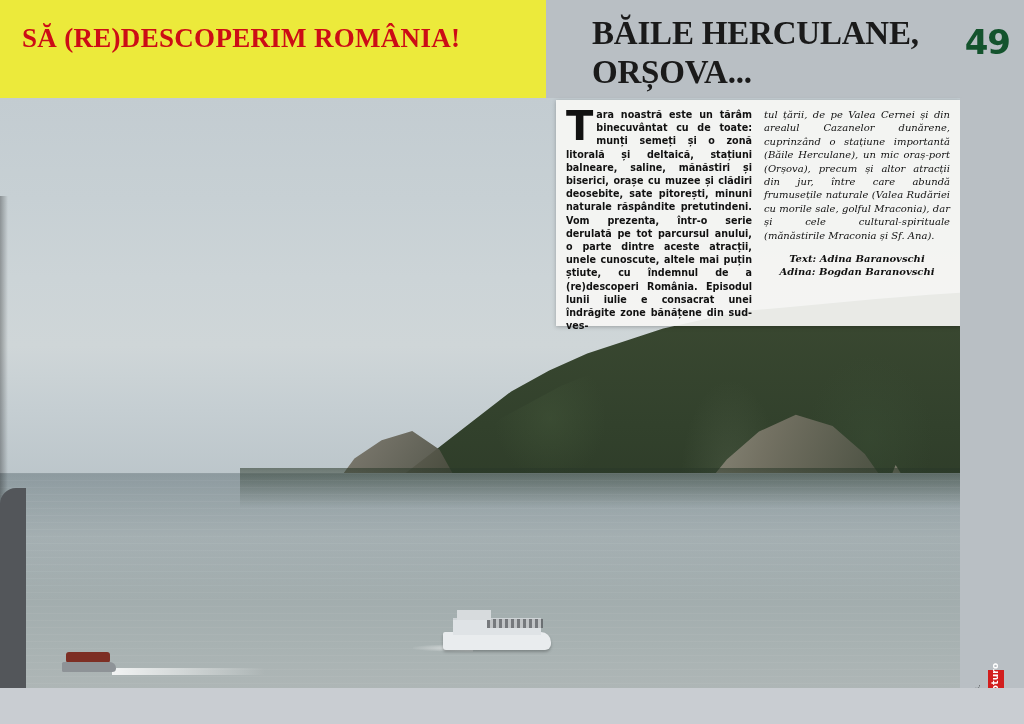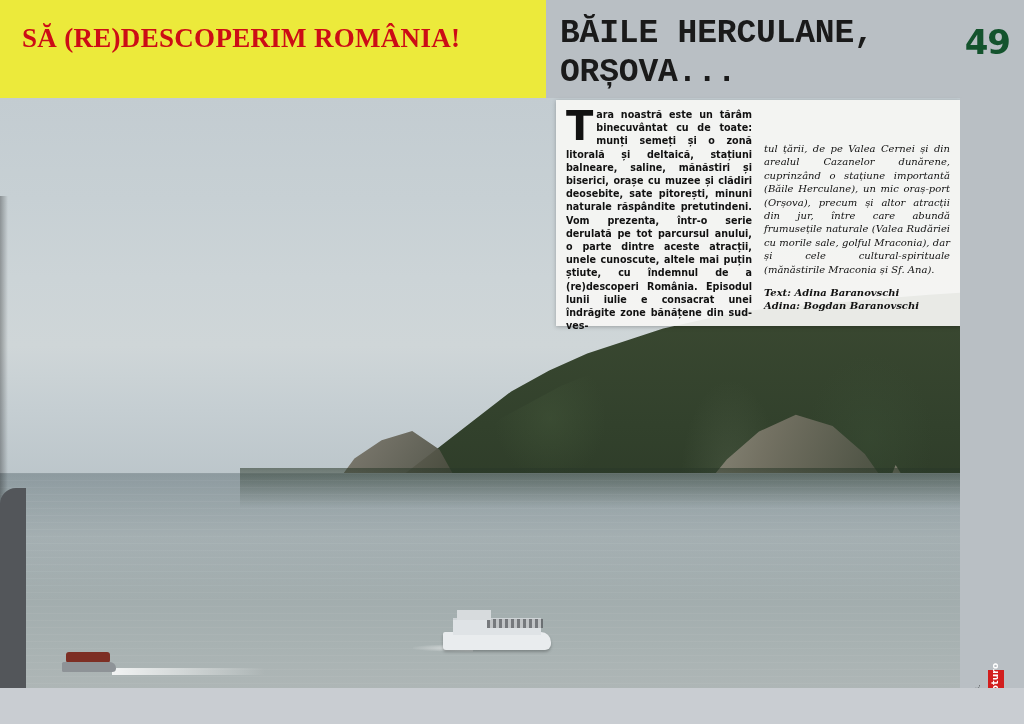--- a/index.html
+++ b/index.html
@@ -261,26 +261,27 @@
     background: #b9bfc4;
   }
   .title-block {
     position: absolute;
     left: 560px;
     top: 14px;
     width: 400px;
   }
   .title-block .maintitle {
     color: #1a1a1a;
-    font-family: Liberation Mono, monospace;
+    font-family: Liberation Serif, serif;
     font-weight: bold;
     font-size: 33px;
     line-height: 39px;
     letter-spacing: -.2px;
     text-transform: uppercase;
+    margin-left: 32px;
   }
   .page-number {
     position: absolute;
     right: 14px;
     top: 22px;
     color: #14532d;
     font-family: "DejaVu Sans", sans-serif;
     font-weight: bold;
     font-size: 34px;
     letter-spacing: -1px;
@@ -323,25 +324,24 @@
     color: #111;
   }
   .col-left .italic-tail {
     font-weight: bold;
   }
   .col-right {
     font-family: "DejaVu Serif", serif;
     font-style: italic;
     font-size: 10px;
     line-height: 13.4px;
-    margin-top: 34px;
   }
   .credits {
     margin-top: 10px;
-    text-align: left;
+    text-align: center;
     font-family: "DejaVu Serif", serif;
     font-style: italic;
     font-weight: bold;
     font-size: 10px;
     line-height: 13.4px;
   }
 
   
   .right-tab {
     position: absolute;

